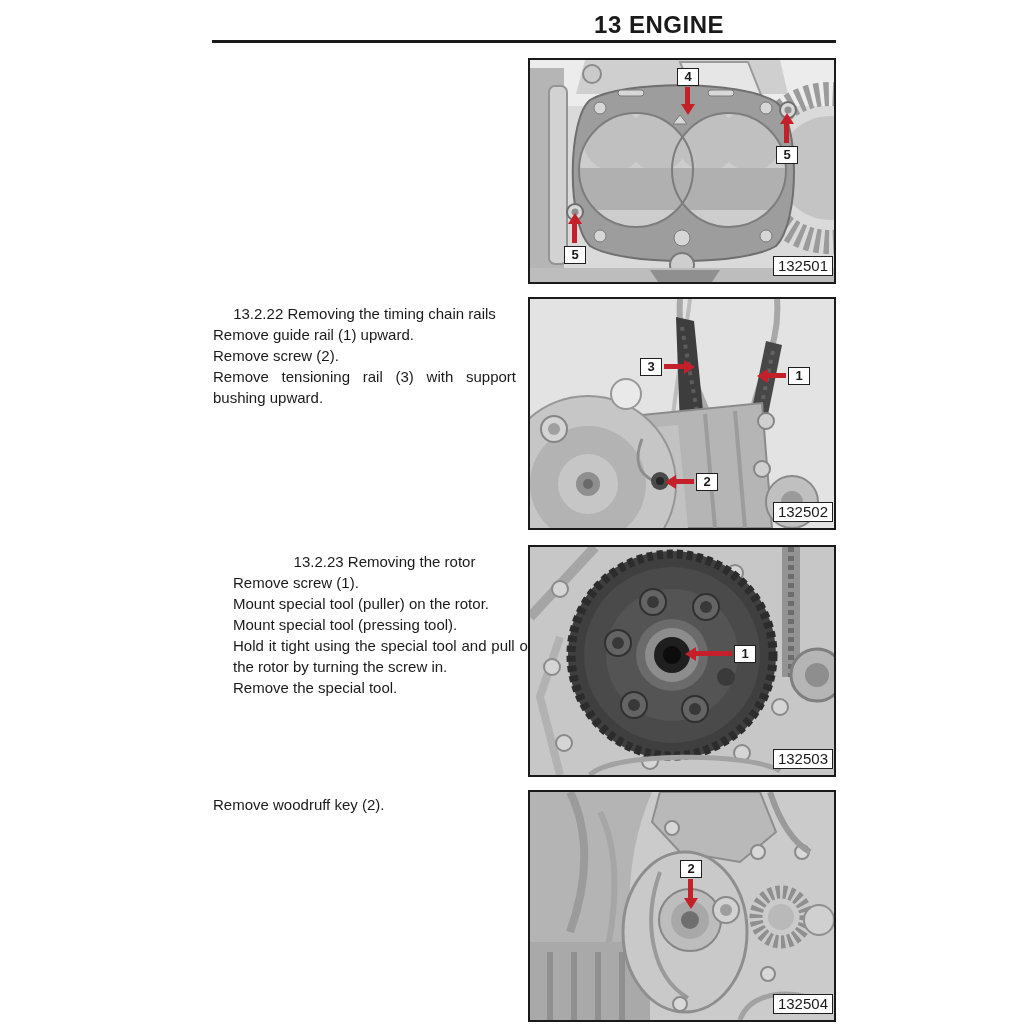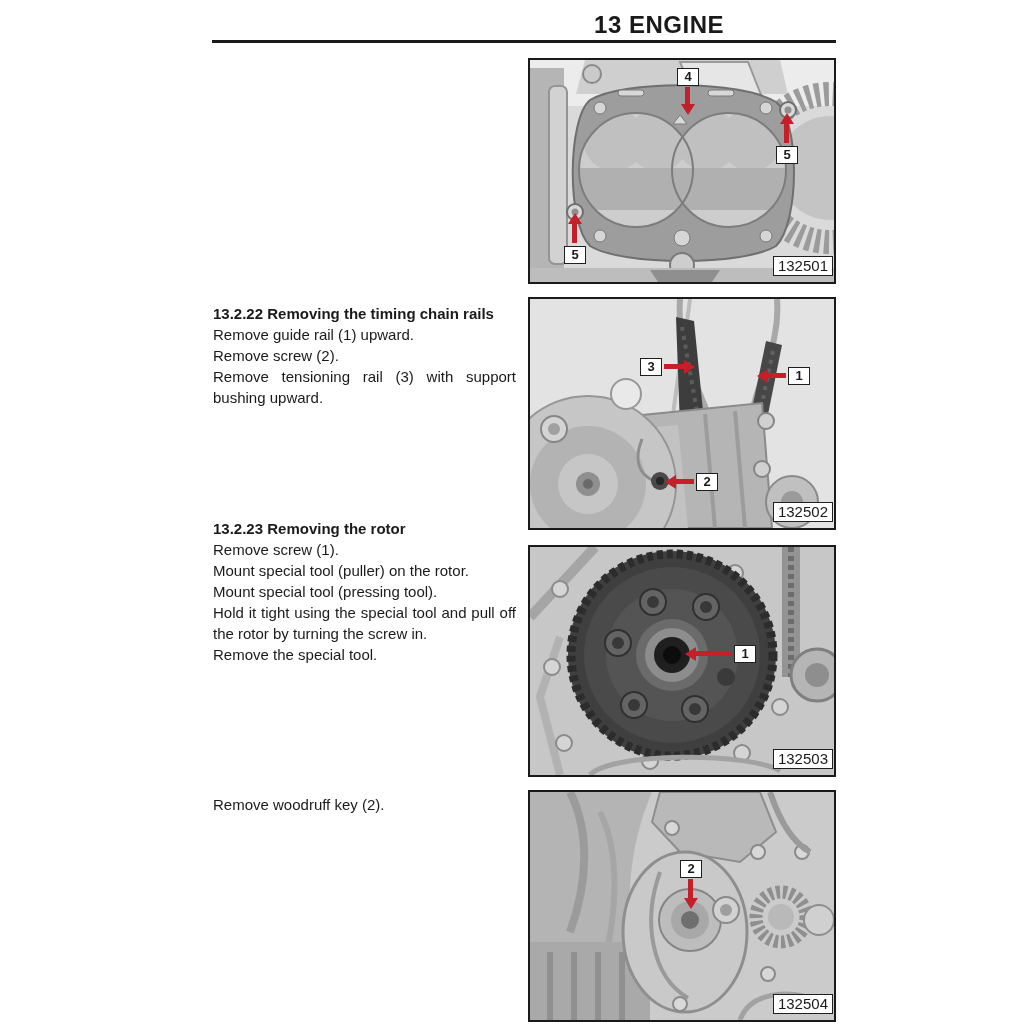--- a/index.html
+++ b/index.html
@@ -8,21 +8,21 @@
 
   
   .page-title{position:absolute;top:11px;right:188px;font-size:24px;font-weight:bold;
               letter-spacing:0.5px;margin:0;}
   .header-rule{position:absolute;left:212px;top:40px;width:624px;height:3px;background:#1a1a1a;}
 
   
   .textblock{position:absolute;left:213px;width:303px;}
   .textblock p{margin:0;font-size:15px;line-height:21px;text-align:justify;}
   .textblock p.single{text-align:left;}
-  .textblock h2{margin:0;font-size:15px;line-height:21px;font-weight:bold;text-align:left;}
+  .textblock h2{margin:0;font-size:15px;line-height:21px;font-weight:normal;text-align:center;}
 
   
   .figure{position:absolute;left:528px;width:304px;border:2px solid #1a1a1a;background:#e0e0e0;}
   .figure svg{position:absolute;left:0;top:0;display:block;}
   .fignum{position:absolute;right:1px;bottom:6px;background:#ffffff;border:1.5px solid #1f1f1f;
           font-size:15px;line-height:18px;padding:0 4px;z-index:4;}
 
   
   .co{position:absolute;min-width:14px;height:16px;line-height:16px;background:#ffffff;
       border:1.5px solid #1f1f1f;text-align:center;font-size:13px;font-weight:bold;
@@ -146,21 +146,21 @@
     </svg>
     <div class="co" style="left:110px;top:59px;">3</div>
     <div class="arrow h right" style="left:134px;top:65px;width:20px;"></div>
     <div class="co" style="left:258px;top:68px;">1</div>
     <div class="arrow h left" style="left:238px;top:74px;width:18px;"></div>
     <div class="co" style="left:166px;top:174px;">2</div>
     <div class="arrow h left" style="left:146px;top:180px;width:18px;"></div>
     <div class="fignum">132502</div>
   </div>
 
-  <div class="textblock" style="top:518px;">
+  <div class="textblock" style="top:551px;margin-left:20px;">
     <h2>13.2.23 Removing the rotor</h2>
     <p class="single">Remove screw (1).</p>
     <p class="single">Mount special tool (puller) on the rotor.</p>
     <p class="single">Mount special tool (pressing tool).</p>
     <p>Hold it tight using the special tool and pull off the rotor by turning the screw in.</p>
     <p class="single">Remove the special tool.</p>
   </div>
 
   <div class="figure" style="top:545px;height:228px;">
     <svg width="304" height="228" viewBox="0 0 304 228">

